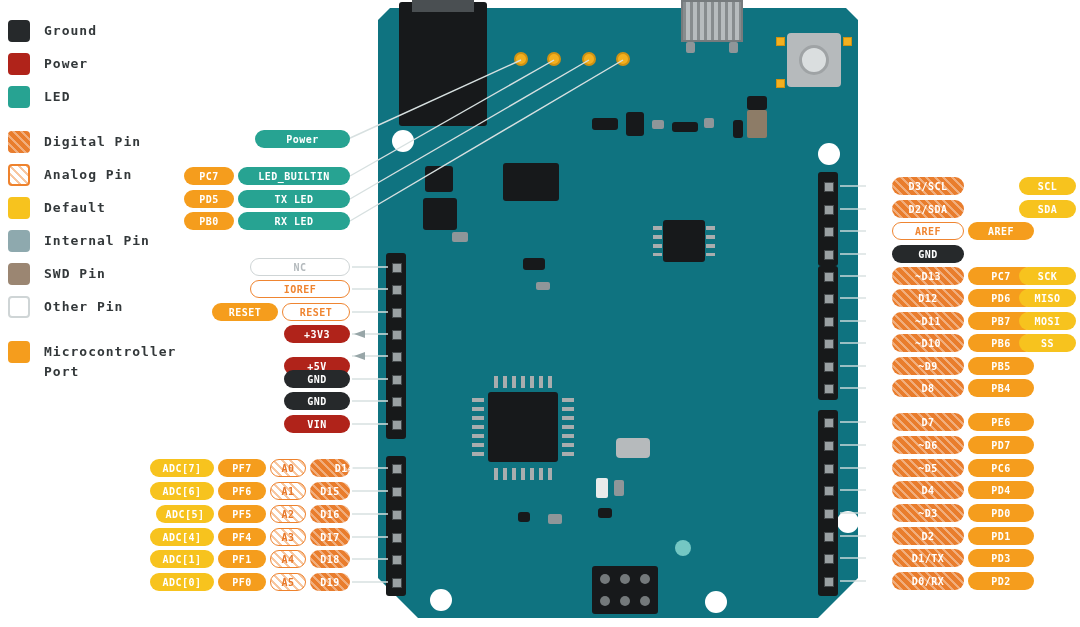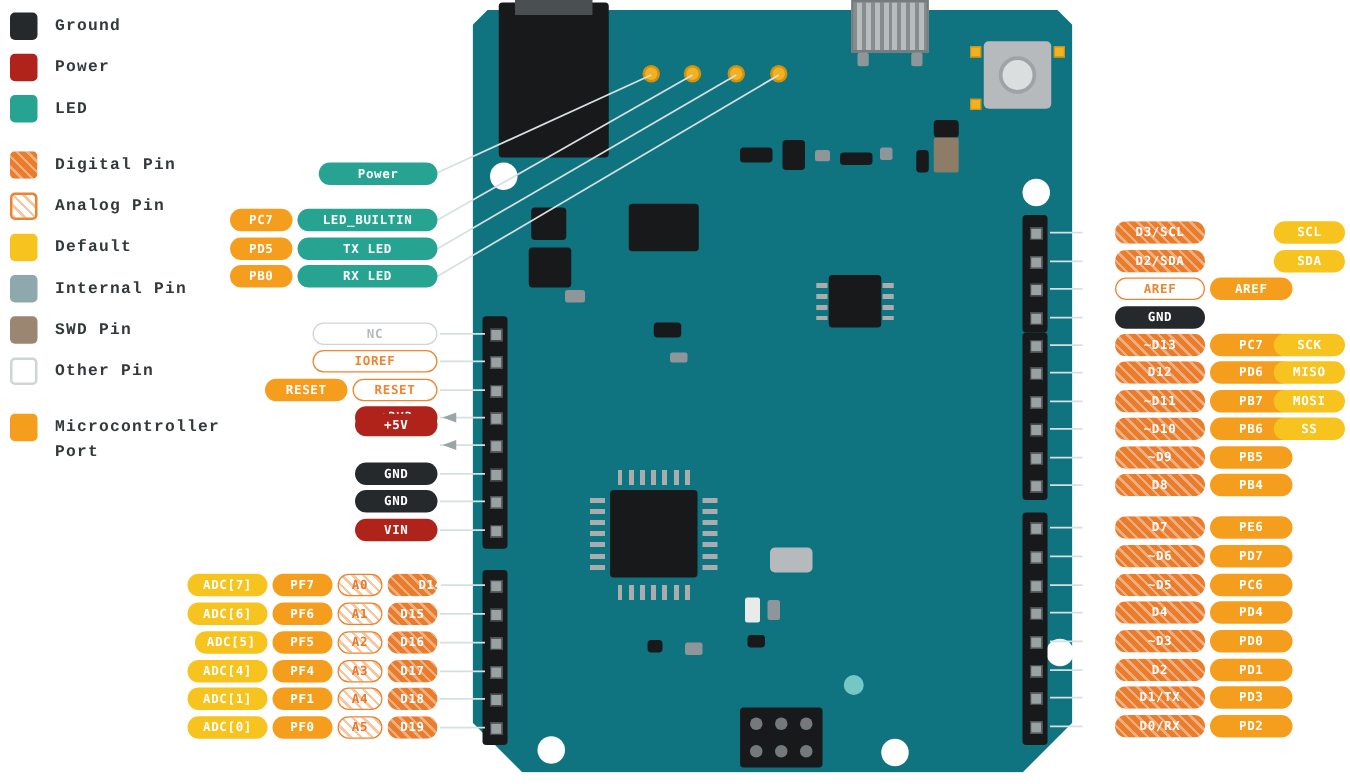--- a/index.html
+++ b/index.html
@@ -48,21 +48,21 @@
   .mcu{background:#f59d1d;}
   .internal{background:#8ea9ae;}
   .swd{background:#9b8672;}
   .digital{background:#e97d2d;background-image:repeating-linear-gradient(45deg,rgba(255,255,255,.38) 0 2px,transparent 2px 6px);}
   .analog{background:#fff;background-image:repeating-linear-gradient(45deg,rgba(238,130,45,.45) 0 2px,transparent 2px 6px);
           border:1.5px solid #ee822d;color:#e8782a;}
   .outline{background:#fff;border:1.5px solid #ef8531;color:#ef8531;}
   .other{background:#fff;border:1.5px solid #cfd5d6;color:#b4babd;}
 
   
-  #legend{position:absolute;left:8px;top:10px;z-index:6;font-family:Liberation Mono, monospace;}
+  #legend{position:absolute;left:8px;top:20px;z-index:6;}
   .lg-row{display:flex;align-items:flex-start;margin-bottom:11px;}
   .lg-row:nth-child(3),.lg-row:nth-child(9){margin-bottom:23px;}
   .lg-sw{width:22px;height:22px;border-radius:4px;flex:none;box-sizing:border-box;}
   .lg-sw.analog{border-width:2px;}
   .lg-sw.other{border-width:2px;}
   .lg-label{font-size:13px;font-weight:700;color:#33383a;letter-spacing:1px;
             padding-left:14px;line-height:20px;padding-top:1px;width:150px;}
 </style>
 </head>
 <body>
@@ -174,21 +174,21 @@
     <div class="pinrow left" style="top: 280px;">
       <div class="chip outline" style="width: 100px;">IOREF</div>
     </div>
     <div class="pinrow left" style="top: 303px;">
       <div class="chip mcu" style="width: 66px;">RESET</div>
       <div class="chip outline" style="width: 68px;">RESET</div>
     </div>
     <div class="pinrow left" style="top: 325px;">
       <div class="chip power" style="width: 66px;">+3V3</div>
     </div>
-    <div class="pinrow left" style="top: 331px;">
+    <div class="pinrow left" style="top: 357px;">
       <div class="chip power" style="width: 66px;">+5V</div>
     </div>
     <div class="pinrow left" style="top: 370px;">
       <div class="chip ground" style="width: 66px;">GND</div>
     </div>
     <div class="pinrow left" style="top: 392px;">
       <div class="chip ground" style="width: 66px;">GND</div>
     </div>
     <div class="pinrow left" style="top: 415px;">
       <div class="chip power" style="width: 66px;">VIN</div>

